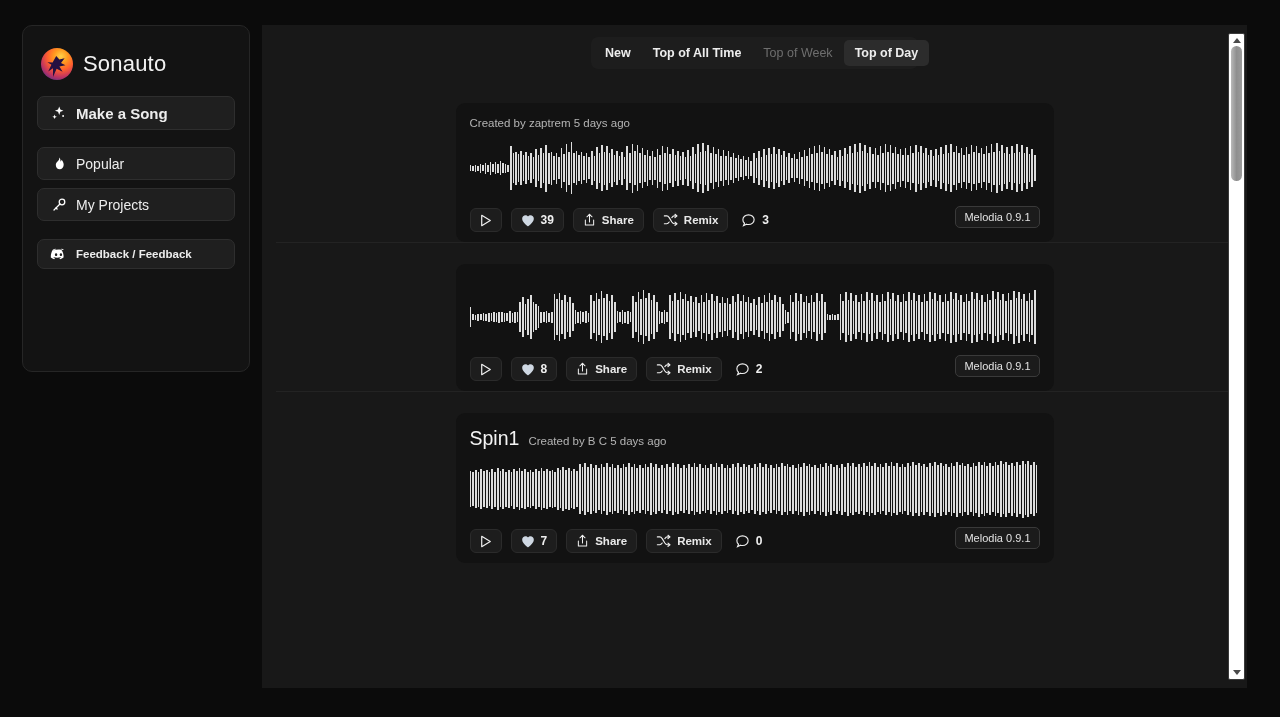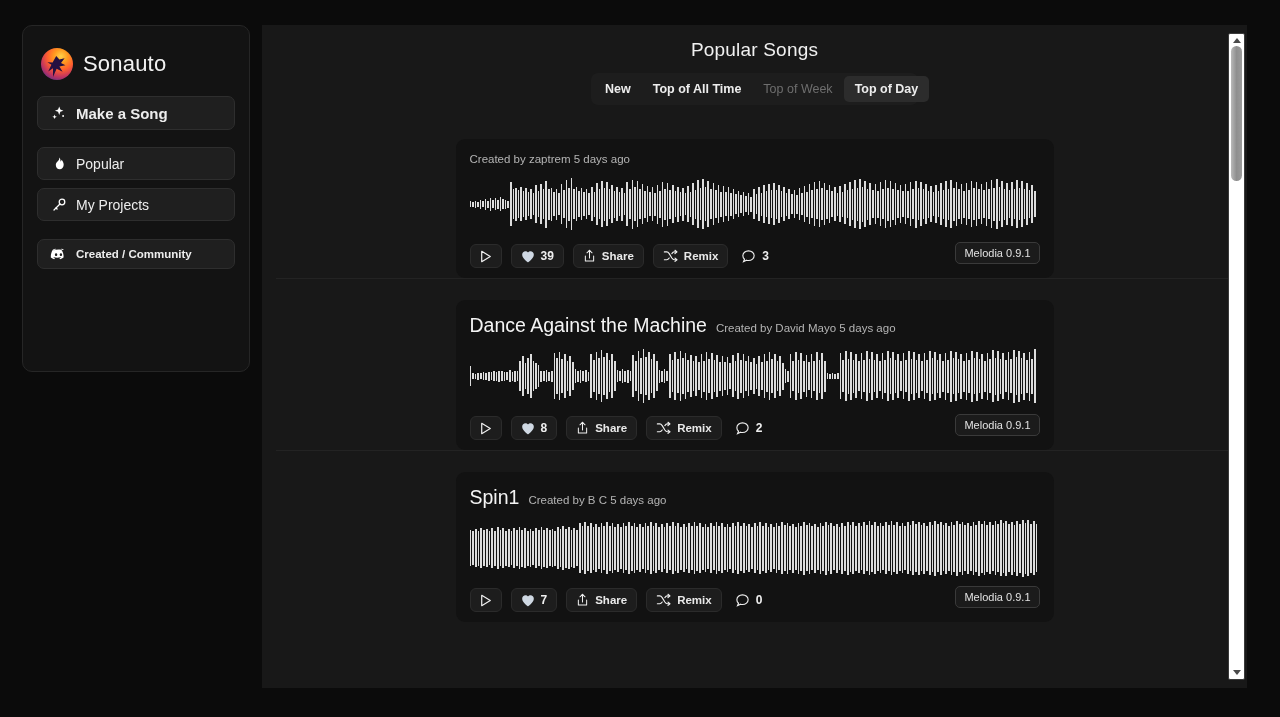--- a/index.html
+++ b/index.html
@@ -185,27 +185,26 @@
       <span>My Projects</span>
     </div>
 
 
     <div class="nav-btn discord">
       <span class="nav-ico">
         <svg width="17" height="13" viewBox="0 0 24 18" fill="#fff">
             <path d="M20 2.2A16 16 0 0 0 16 1l-.3.5c1.5.4 2.7 1 3.8 1.8A13.8 13.8 0 0 0 12 2c-2.8 0-5.3.5-7.5 1.3A13 13 0 0 1 8.3 1.5L8 1a16 16 0 0 0-4 1.2C1.6 6 1 9.6 1.2 13.2A16 16 0 0 0 6 15.6l1-1.6c-.8-.3-1.6-.7-2.3-1.2l.5-.4c3.2 1.5 6.7 1.5 9.9 0l.5.4c-.7.5-1.5.9-2.3 1.2l1 1.6c1.7-.5 3.4-1.3 4.8-2.4.3-4.2-.6-7.8-3.1-11zM8.6 11.2c-.9 0-1.7-.9-1.7-2s.8-2 1.7-2 1.7.9 1.7 2-.8 2-1.7 2zm6.8 0c-.9 0-1.7-.9-1.7-2s.8-2 1.7-2 1.7.9 1.7 2-.8 2-1.7 2z"></path>
           </svg>
       </span>
-      <span>Created / Community</span>
+      <span>Feedback / Feedback</span>
     </div>
 
   </div>
 
   <div class="main">
-    <div class="page-title">Popular Songs</div>
 
     <div class="tabs">
       <div class="tab">New</div>
       <div class="tab">Top of All Time</div>
       <div class="tab dim">Top of Week</div>
       <div class="tab active">Top of Day</div>
     </div>
 
     <div class="feed" id="feed">
         <div class="card-row">
@@ -486,24 +485,20 @@
                 </span>
                 <span class="cnt">3</span>
               </div>
               <div class="model-badge">Melodia 0.9.1</div>
             </div>
           </div>
         </div>
         <div class="card-row">
           <div class="card-spacer"></div>
           <div class="card">
-            <div class="card-head">
-              <div class="song-title">Dance Against the Machine</div>
-              <div class="song-meta">Created by David Mayo 5 days ago</div>
-            </div>
             <div class="wave">
               <i style="height: 20px; width: 1.64px;"></i>
               <i style="height: 6px; width: 1.64px;"></i>
               <i style="height: 5px; width: 1.64px;"></i>
               <i style="height: 7px; width: 1.64px;"></i>
               <i style="height: 6px; width: 1.64px;"></i>
               <i style="height: 8px; width: 1.64px;"></i>
               <i style="height: 7px; width: 1.64px;"></i>
               <i style="height: 9px; width: 1.64px;"></i>
               <i style="height: 8px; width: 1.64px;"></i>

